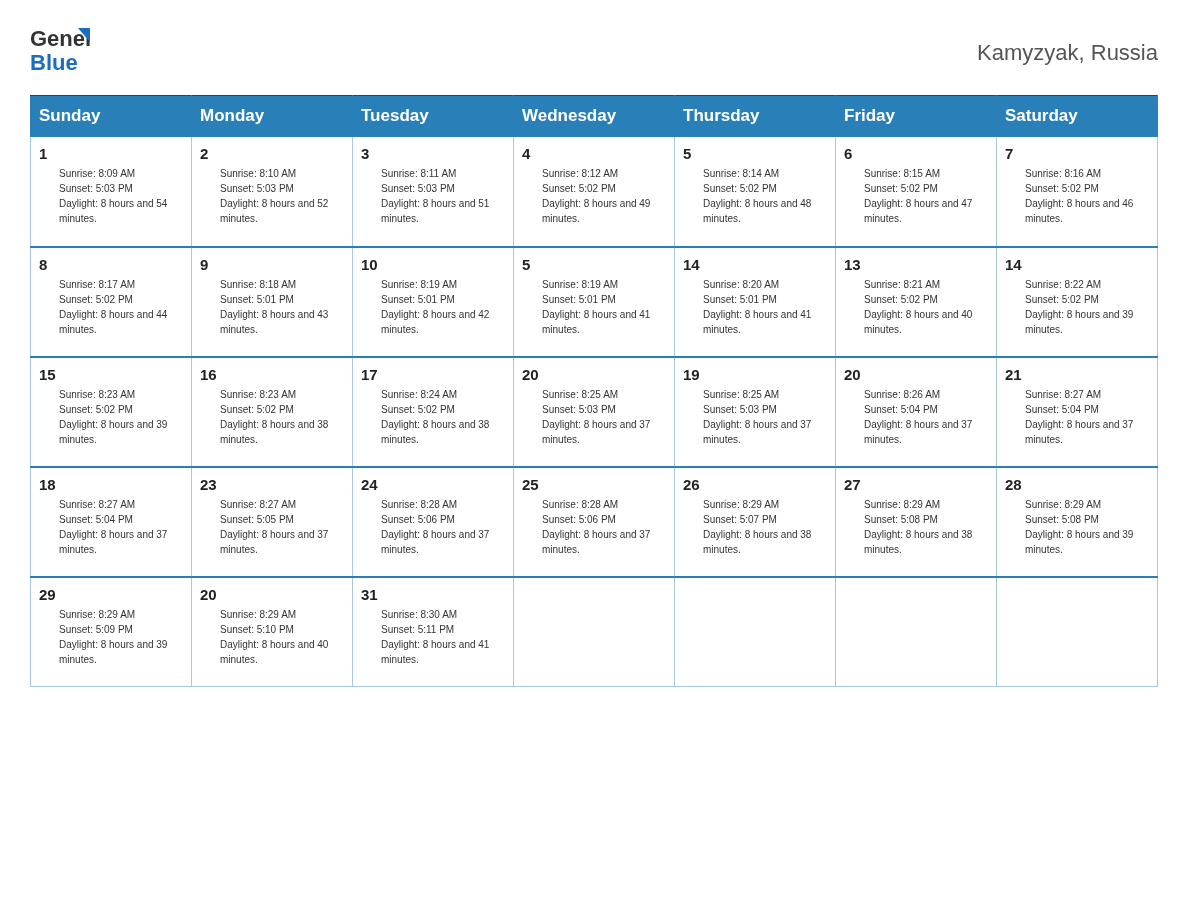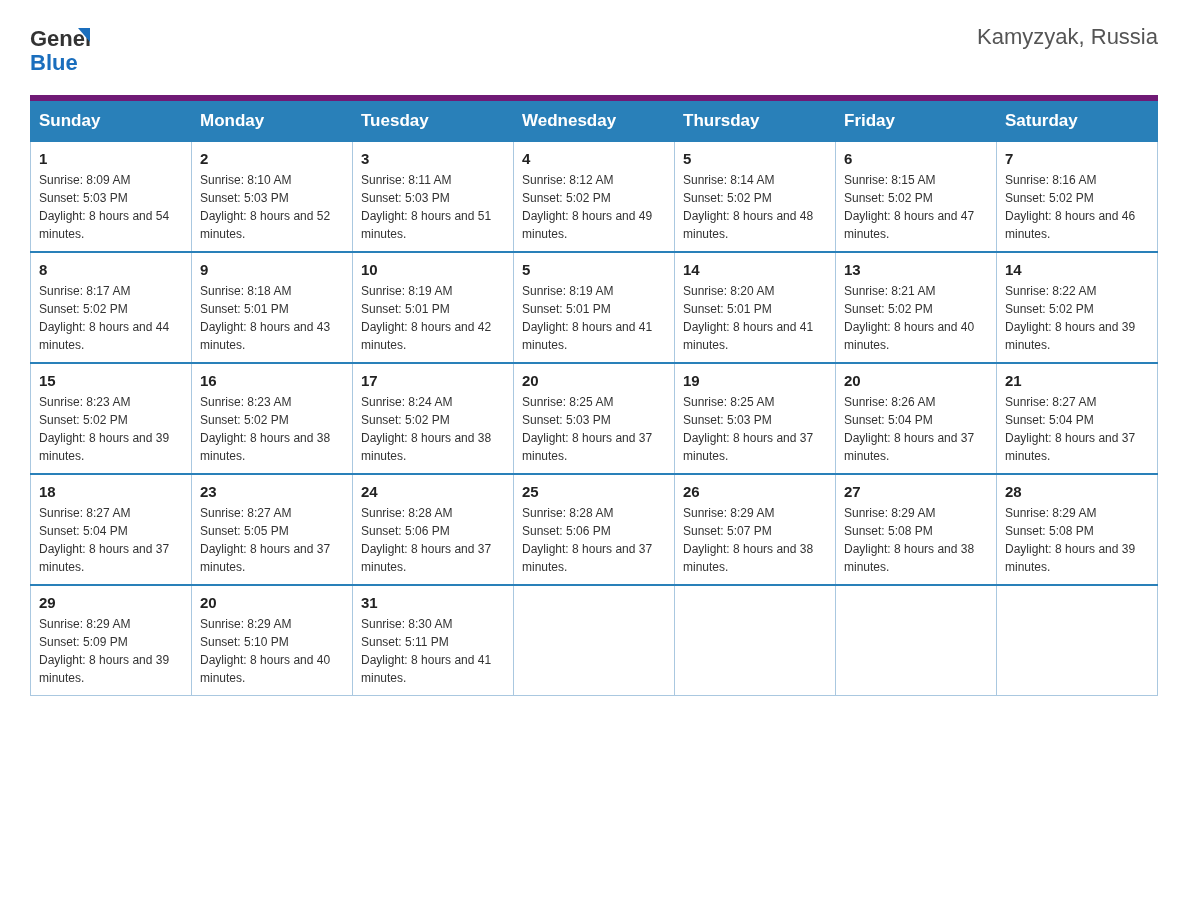--- a/index.html
+++ b/index.html
@@ -26,21 +26,21 @@
     }
     .month-title {
       font-size: 52px;
       font-weight: bold;
       color: #222;
       line-height: 1.1;
     }
     .location {
       font-size: 22px;
       color: #555;
-      margin-top: 4px;
+      margin-top: 20px;
     }
     .calendar {
       width: 100%;
       border-collapse: collapse;
       border: 1px solid #2980b9;
     }
     .calendar th {
       background-color: #2980b9;
       color: #fff;
       font-size: 17px;
@@ -60,33 +60,34 @@
       height: 110px;
     }
     .day-number {
       font-size: 15px;
       font-weight: bold;
       color: #222;
       display: block;
       margin-bottom: 4px;
     }
     .day-info {
-      font-size: 12px;
+      font-size: 10px;
       line-height: 1.5;
       color: #333;
+      margin-left: 20px;
     }
     .empty-cell {
       background: #fff;
     }
     
     .calendar tr:not(:first-child) td {
       border-top: 2px solid #2980b9;
     }
     .calendar thead tr th {
-      border-top: 6px solid #701a75;
+      border-top: 1px solid #701a75;
     }
     
     .logo-wrapper {
       display: flex;
       align-items: center;
     }
   </style>
 </head>
 <body>
 

